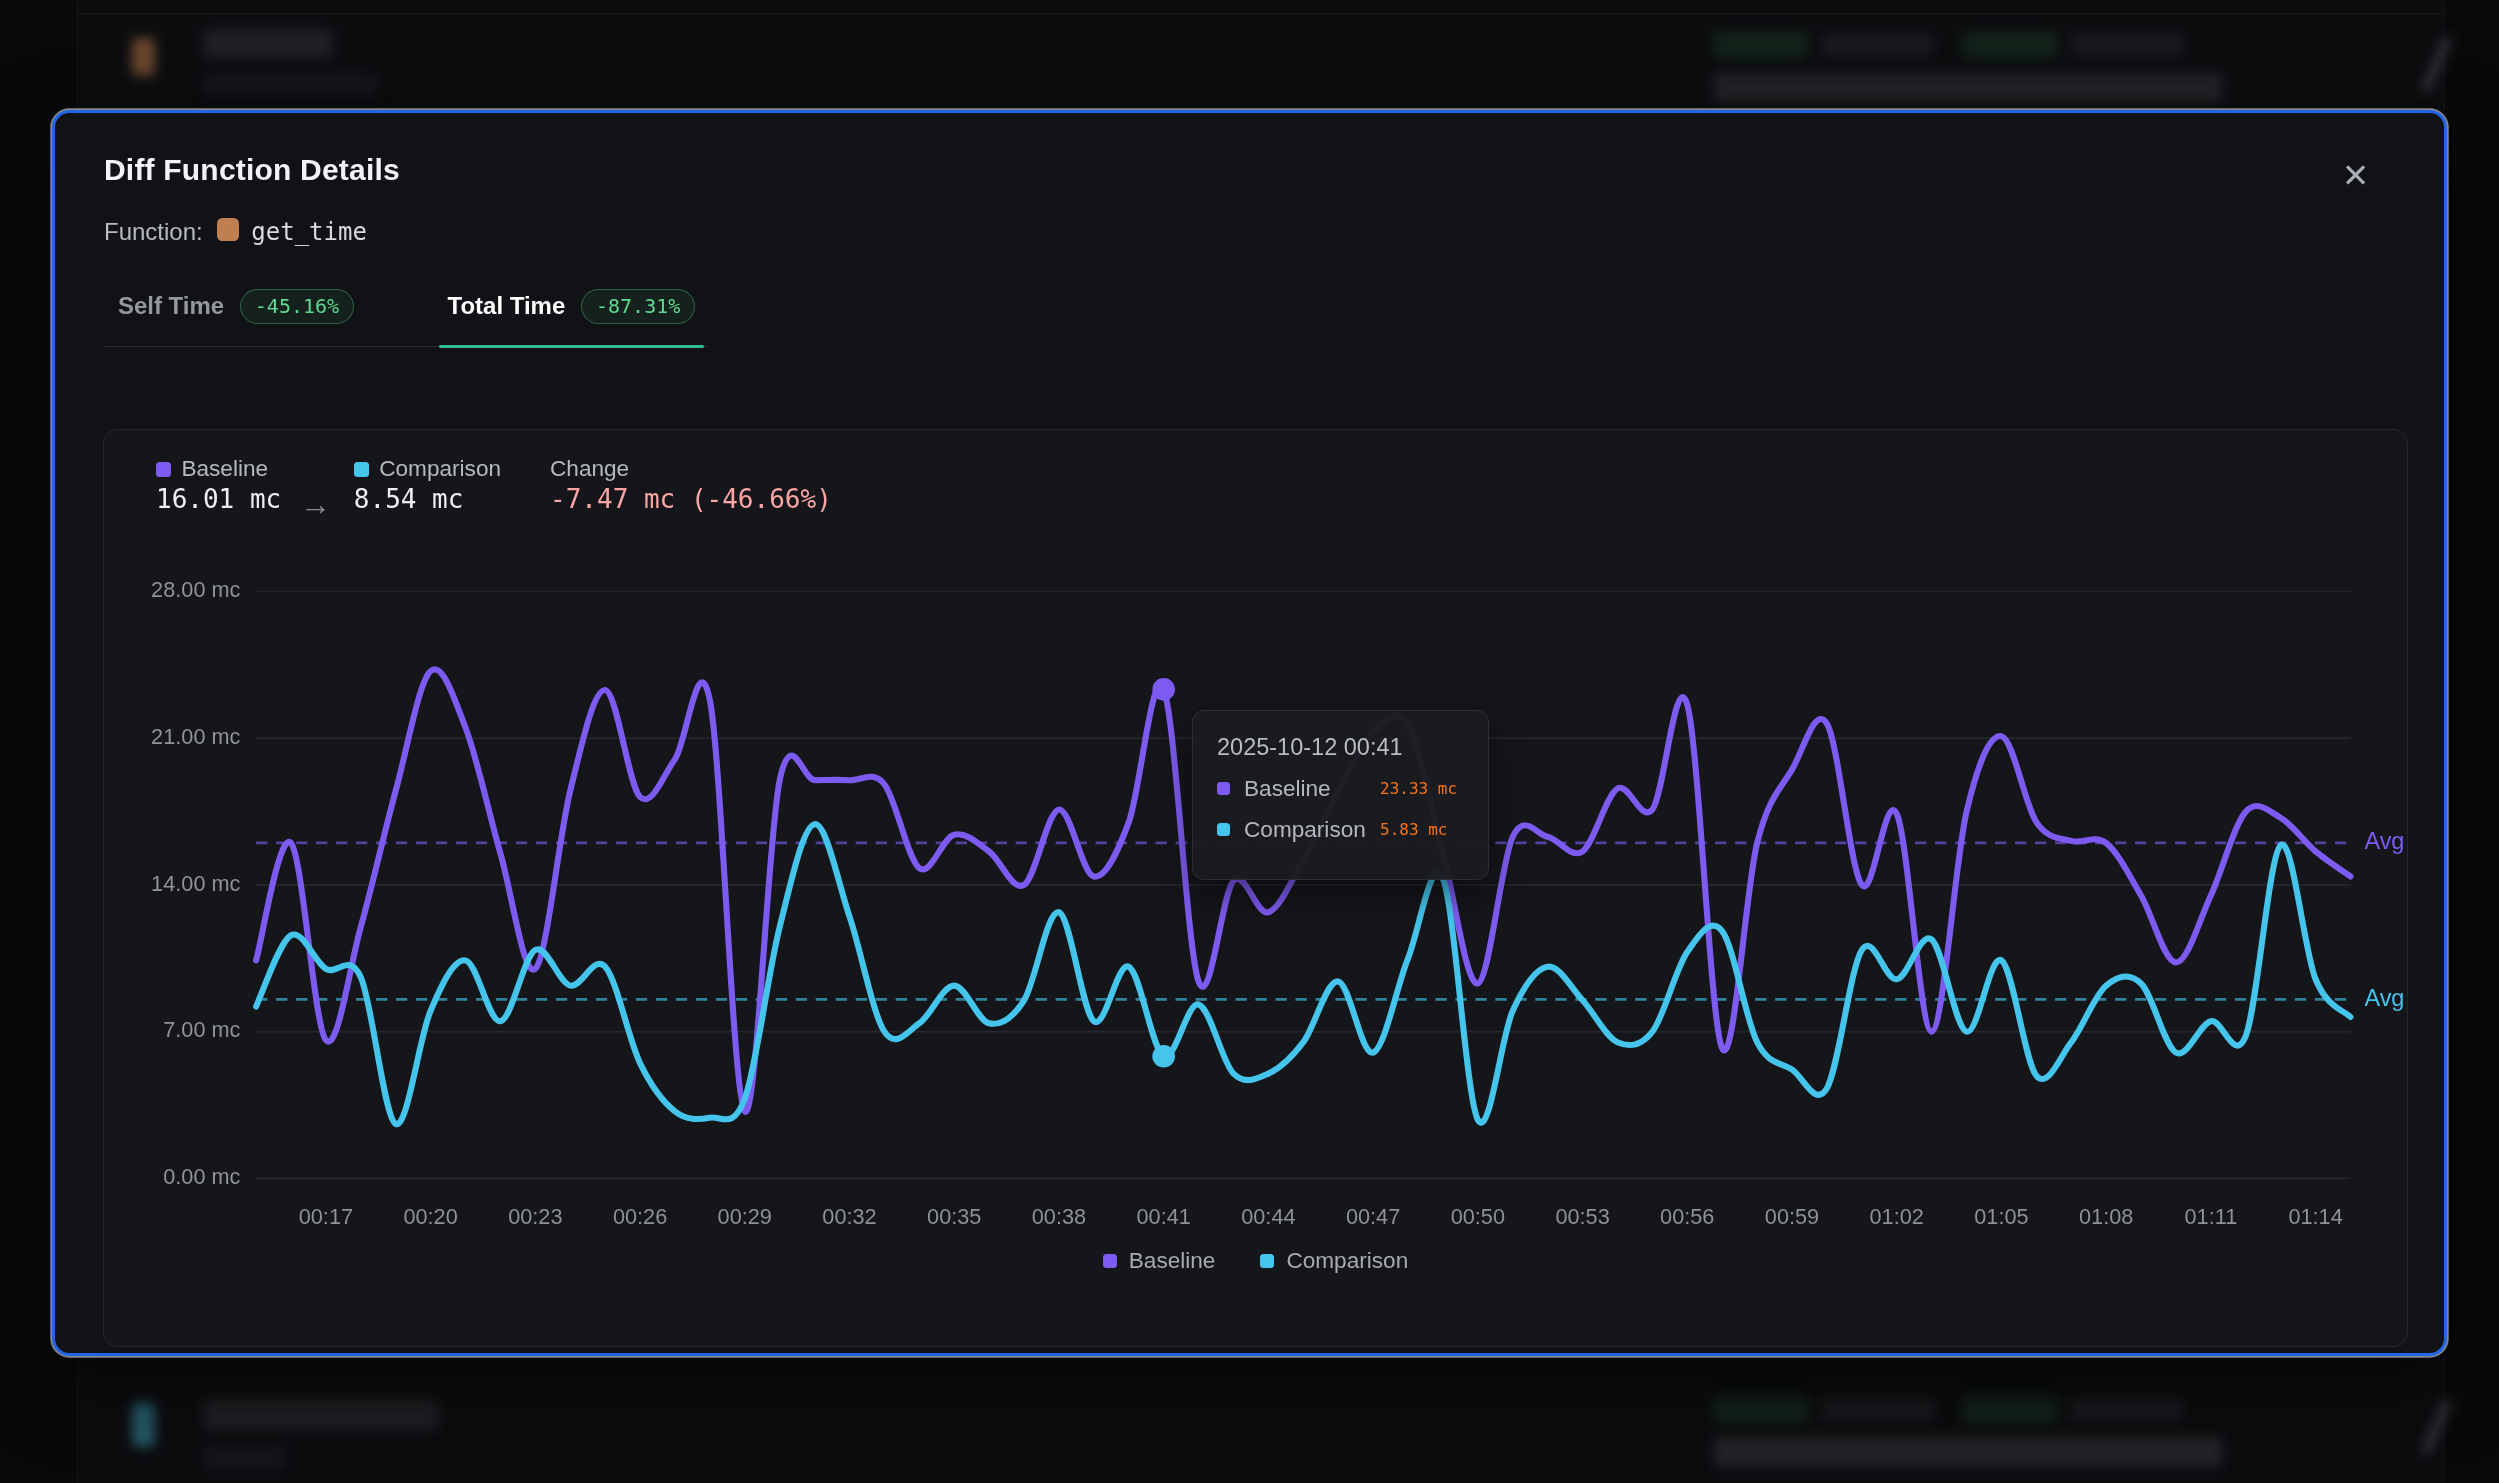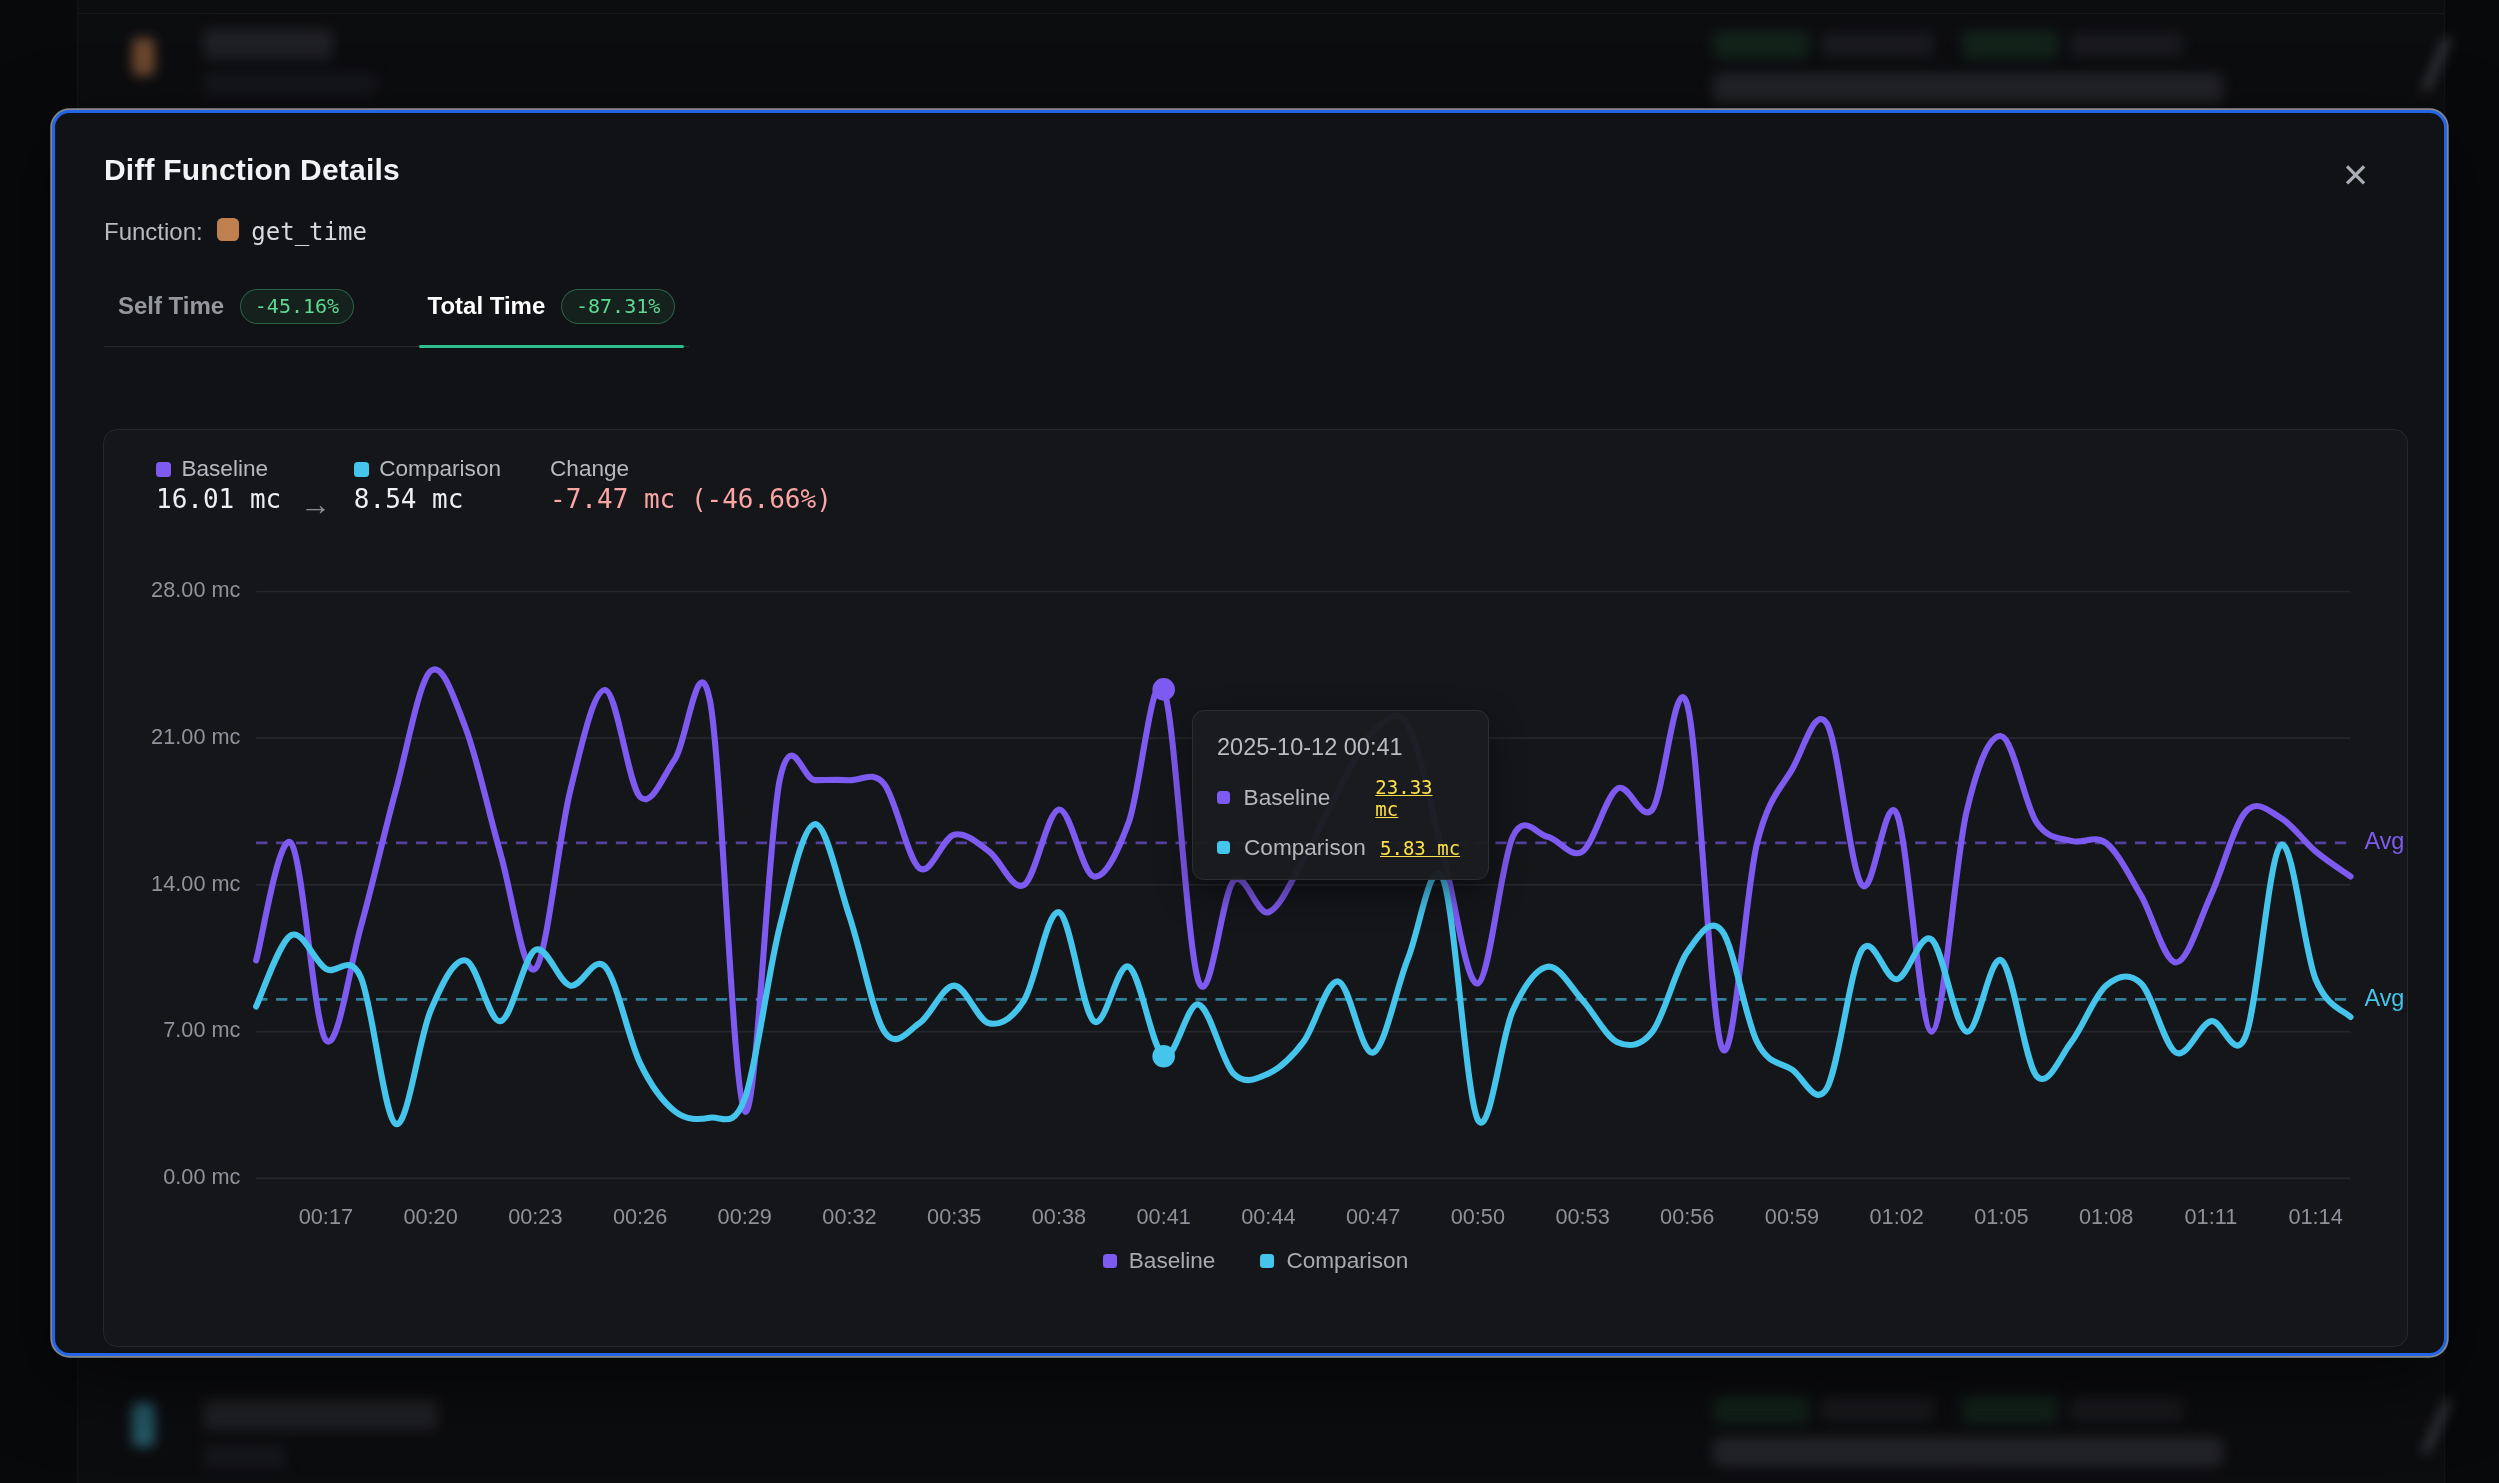--- a/index.html
+++ b/index.html
@@ -33,21 +33,21 @@
     display:flex; align-items:center; justify-content:center;
     color:#a9adb5; font-size:33px; line-height:1; cursor:pointer; background:none; border:none; }
 
   .meta-row { display:flex; align-items:flex-start; margin-top:31px; font-size:24px; color:#b7bac1; }
   .meta-row + .meta-row { margin-top:19px; }
   .fn-color-chip { width:22.6px; height:22.6px; border-radius:5.2px; margin:0 12px 0 14px; display:inline-block; }
   .fn-name { color:#d9dbe0; font-size:24px; }
   .file-path { color:#c3c6cd; font-size:24px; margin-left:12px; }
 
   
-  .tabs { display:inline-flex; gap:56px; margin-top:38px; border-bottom:0.9px solid #2a2b30; padding:0 5.2px; }
+  .tabs { display:inline-flex; gap:76px; margin-top:38px; border-bottom:0.9px solid #2a2b30; padding:0 5.2px; }
   .tab { display:flex; align-items:center; gap:15.7px; padding:5.2px 8.7px 22.6px 8.7px; position:relative; cursor:pointer; }
   .tab-label { font-size:24px; font-weight:bold; color:#94979e; }
   .tab.active .tab-label { color:#ffffff; }
   .tab.active::after { content:""; position:absolute; left:0; right:0; bottom:-1.7px; height:3.5px;
     background:#2fbf8f; border-radius:1.7px; }
   .tab-badge { font-size:20px; color:#5ed991; background:rgba(56,170,100,0.10);
     border:1.7px solid rgba(80,190,125,0.40); border-radius:869px; padding:4.3px 14px; }
 
   
   .chart-card { position:absolute; left:48px; top:316px; width:2305px; height:918px;
@@ -63,21 +63,21 @@
   .stat-comparison { margin-right:49px; }
 
   
   .tooltip { position:absolute; left:1088px; top:280px; width:297px; height:170px;
     background:rgba(27,28,32,0.97); border:0.9px solid #2e2f34; border-radius:12px;
     box-shadow:0 14px 35px rgba(0,0,0,0.45); padding:22.6px 24px; }
   .tooltip-date { color:#b9bcc3; font-size:23.5px; }
   .tooltip-row { display:flex; align-items:center; margin-top:15px; }
   .tooltip-row .swatch { width:13px; height:13px; margin-right:14px; }
   .tooltip-label { font-size:22.6px; color:#b4b7be; width:136px; }
-  .tooltip-value { font-size:19px; color:#fde047;text-decoration:underline; }
+  .tooltip-value { font-size:16px; color:#f97316; }
 
   
   .chart-legend { position:absolute; left:0; right:0; top:818px; display:flex; justify-content:center; gap:45px; }
   .legend-item { display:flex; align-items:center; gap:12px; }
   .legend-item .swatch { width:14px; height:14px; }
   .legend-label { font-size:22.6px; color:#a7aab1; }
 </style>
 </head>
 <body>
 

